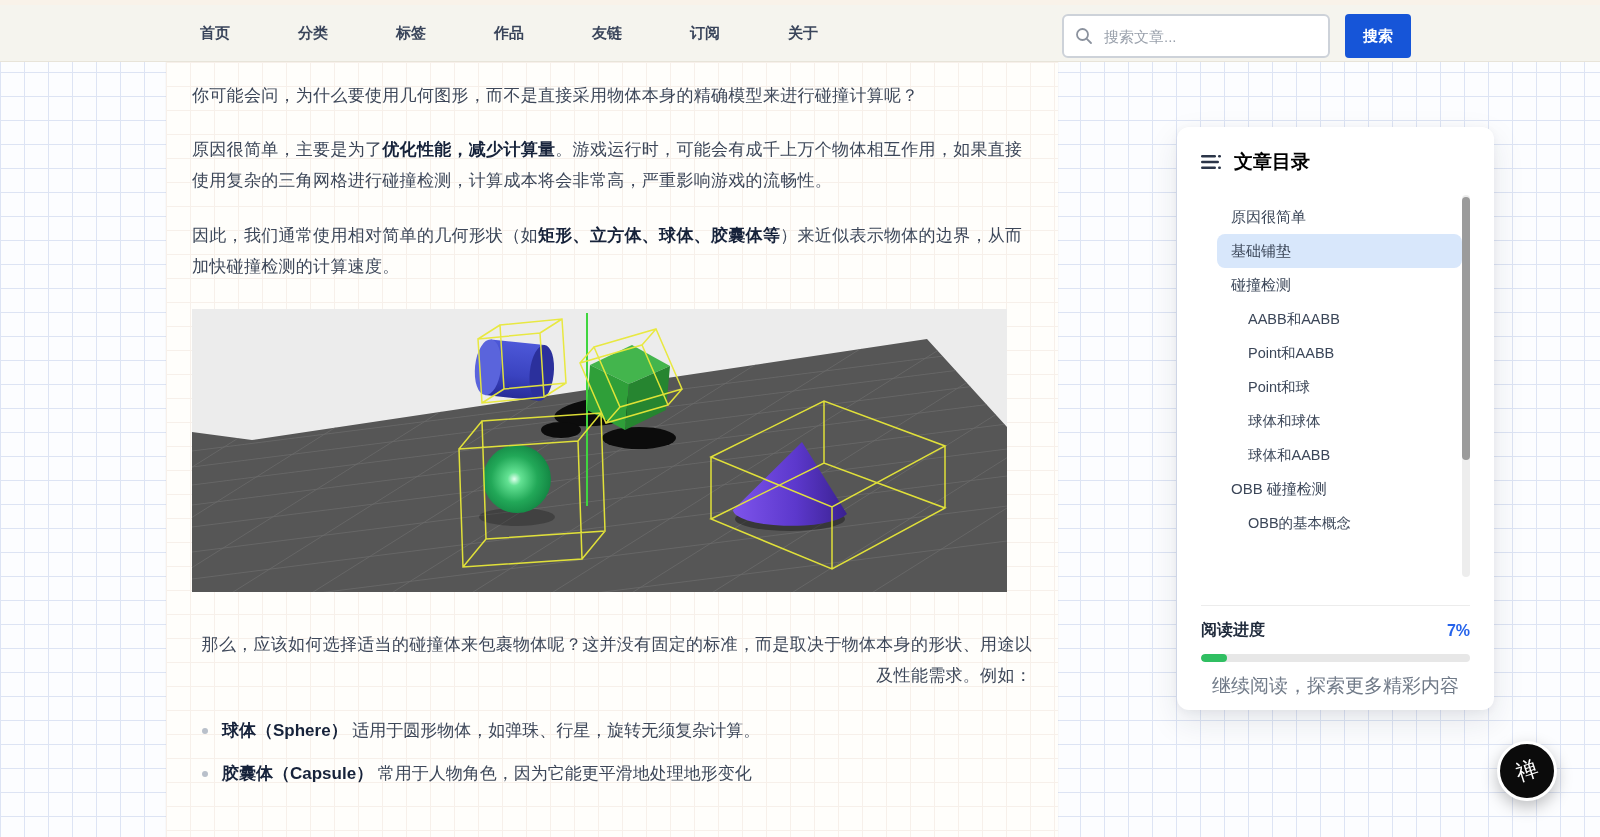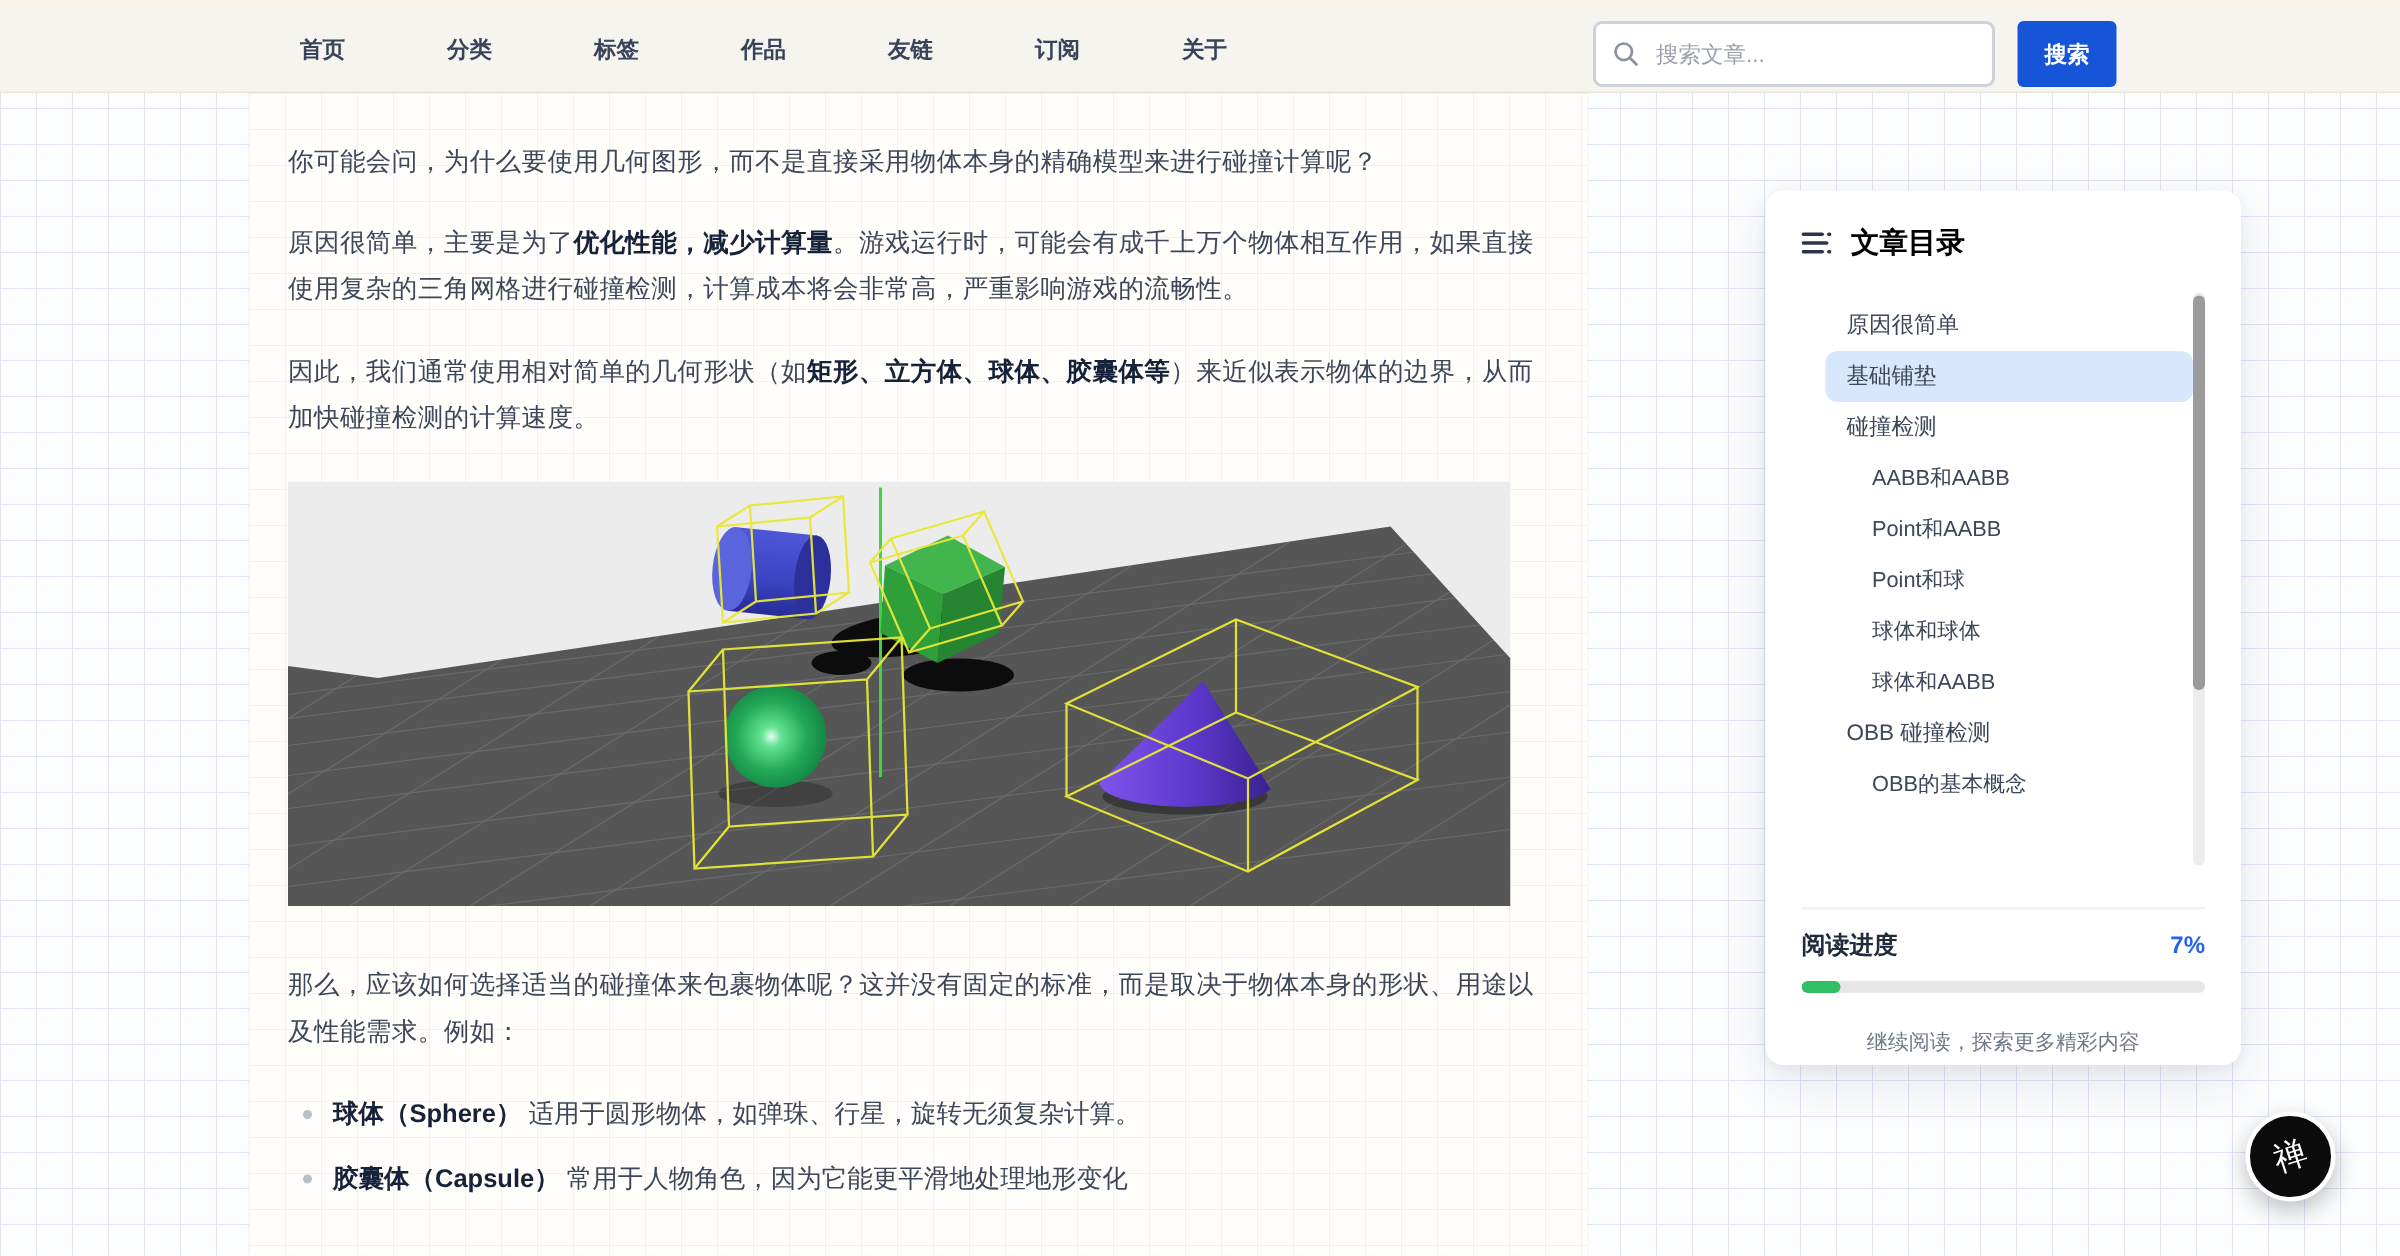--- a/index.html
+++ b/index.html
@@ -48,24 +48,24 @@
     background-image:
       linear-gradient(#f7f0ea 1px, transparent 1px),
       linear-gradient(90deg, #f7f0ea 1px, transparent 1px);
     background-size:24px 24px;
     padding:0 26px; overflow:hidden;
     box-shadow:0 0 0 1px rgba(0,0,0,0.02);
     z-index:5;
   }
   .content p { font-size:17px; line-height:31px; color:#3d4759; letter-spacing:.3px; }
   .content b { color:#16223a; }
-  .p1 { margin-top:30px; }
+  .p1 { margin-top:18px; }
   .p2 { margin-top:23px; }
   .p3 { margin-top:24px; }
-  .p4 { margin-top:37px; }
+  .p4 { margin-top:37px;text-align:right; }
   figure.scene { margin-top:27px; width:815px; height:283px; }
   figure.scene svg { display:block; width:815px; height:283px; }
   ul.collider-list { margin-top:24px; list-style:none; }
   ul.collider-list li { display:flex; margin-bottom:12px; font-size:17px; line-height:31px; }
   .bullet-dot { flex:0 0 6px; width:6px; height:6px; border-radius:50%; background:#b9c0ca; margin:13px 14px 0 10px; }
 
   
   .toc {
     position:absolute; left:1177px; top:127px; width:317px; height:583px;
     background:#fff; border-radius:12px;
@@ -86,21 +86,21 @@
     background:#ededed; border-radius:4px;
   }
   .toc-scroll-thumb { position:absolute; top:2px; left:0; width:8px; height:263px; background:#9b9b9b; border-radius:4px; cursor:grab; }
   .toc-footer { position:absolute; left:24px; right:24px; top:478px; }
   .toc-divider { border-top:1px solid #ececec; }
   .progress-row { margin-top:14px; display:flex; justify-content:space-between; align-items:center; }
   .progress-label { font-size:16px; font-weight:bold; color:#202b3c; }
   .progress-percent { font-size:16px; font-weight:bold; color:#2563eb; }
   .progress-track { margin-top:13px; height:8px; border-radius:4px; background:#e7e7e7; overflow:hidden; }
   .progress-fill { height:8px; border-radius:4px; background:#30bf62; min-width:26px; }
-  .progress-hint { margin-top:24px; text-align:center; font-size:14px; color:#707a88; }
+  .progress-hint { margin-top:11px; text-align:center; font-size:19px; color:#707a88; }
 
   
   .fab {
     position:absolute; left:1497px; top:741px; width:60px; height:60px; border-radius:50%;
     background:#0b0b0b; border:3px solid #fff; box-shadow:0 6px 16px rgba(0,0,0,.25);
     display:flex; align-items:center; justify-content:center; cursor:pointer; z-index:40;
   }
   .fab span { color:#fff; font-size:22px; transform:rotate(-18deg); display:block; }
 </style>
 </head>

